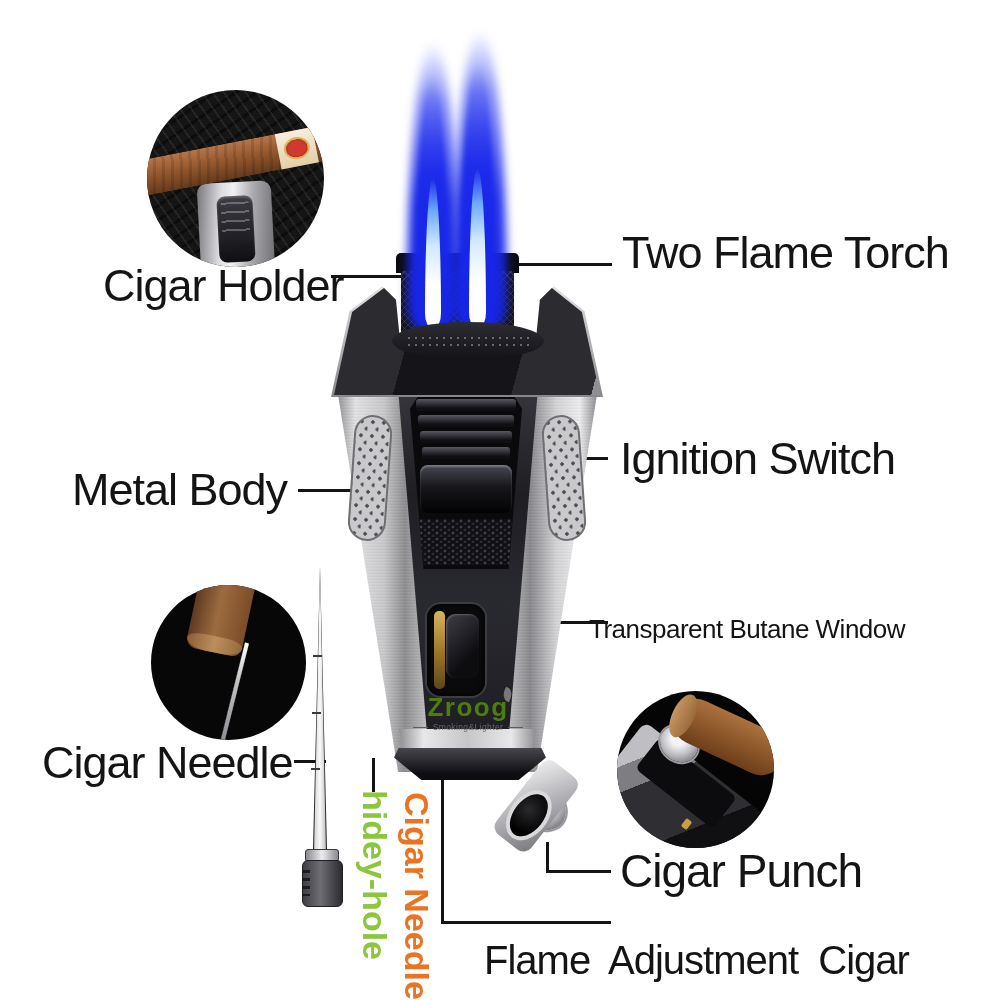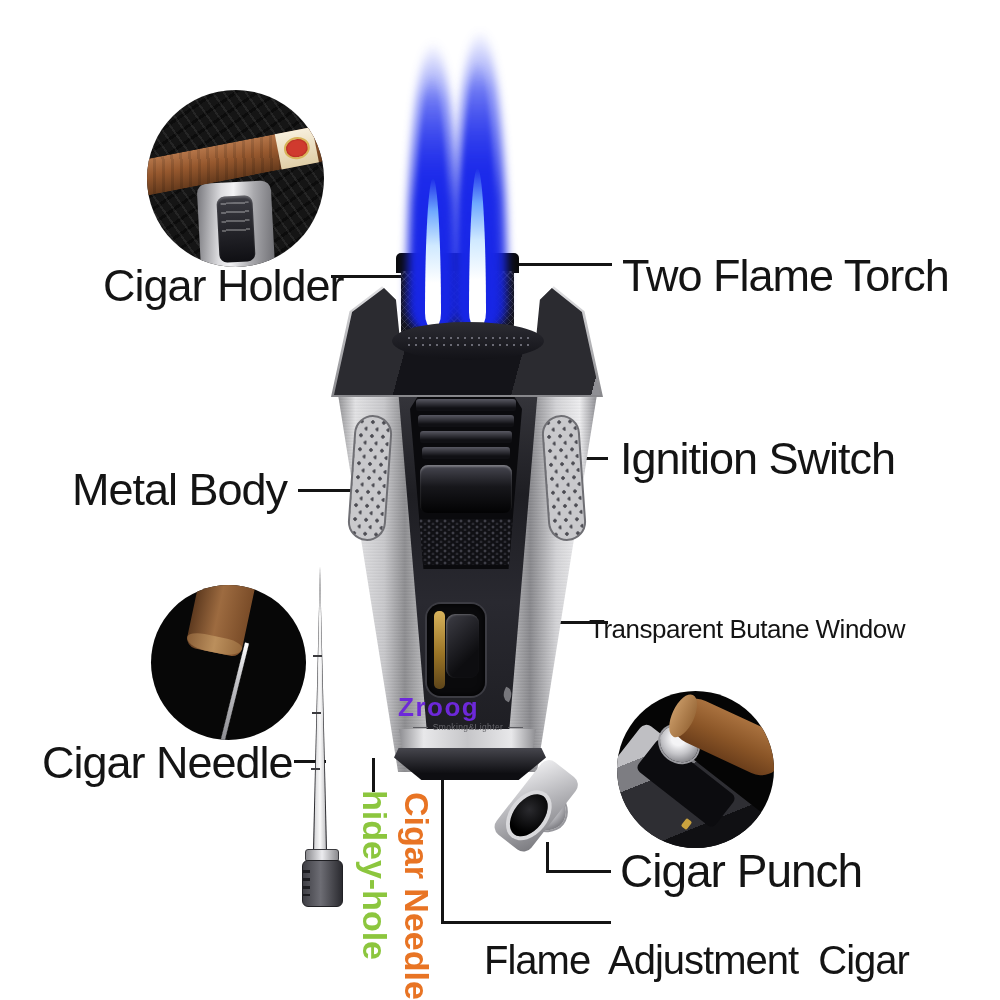--- a/index.html
+++ b/index.html
@@ -4,21 +4,21 @@
 <style>
   html,body{margin:0;padding:0;background:#fff;}
   #stage{position:relative;width:1000px;height:1000px;background:#fff;overflow:hidden;
          font-family:"Liberation Sans",sans-serif;}
   #stage *{position:absolute;box-sizing:border-box;}
 
   
   .lbl{color:#141414;white-space:nowrap;letter-spacing:-1px;}
   .lbl-big{font-size:45px;}
   #lbl-cigar-holder{left:84px;top:260px;margin-left:19px;}
-  #lbl-two-flame{left:622px;top:250px;}
+  #lbl-two-flame{left:622px;top:227px;}
   #lbl-ignition{left:620px;top:433px;}
   #lbl-metal-body{left:72px;top:464px;}
   #lbl-butane{left:589px;top:614px;font-size:26px;letter-spacing:-0.5px;}
   #lbl-cigar-needle{left:42px;top:737px;}
   #lbl-cigar-punch{left:620px;top:844px;font-size:46px;}
   #lbl-flame-adj{left:484px;top:938px;font-size:40px;word-spacing:10px;}
   .vtext{font-weight:bold;font-size:34px;letter-spacing:0;white-space:nowrap;
          transform:rotate(90deg);transform-origin:0 0;}
   #vtext-orange{left:436px;top:792px;color:#E87424;}
   #vtext-green{left:394px;top:790px;color:#8CC63E;}
@@ -87,21 +87,21 @@
                      radial-gradient(circle at 10px 12px,#4b4b52 1.5px,transparent 2px);
     background-size:11px 14px;}
   #oval-left{left:351px;transform:rotate(4deg);}
   #oval-right{left:545px;transform:rotate(-4deg);}
   #butane-outer{left:427px;top:604px;width:58px;height:92px;border-radius:14px;z-index:13;
     background:#0a0a0c;box-shadow:0 0 0 2px #3c3c43,inset 0 0 6px #000;}
   #butane-fuel{left:434px;top:611px;width:11px;height:78px;border-radius:5px;z-index:14;
     background:linear-gradient(180deg,#d8b35c 0%,#9a7426 55%,#5e451a 100%);}
   #butane-knob{left:446px;top:614px;width:33px;height:64px;border-radius:9px;z-index:15;
     background:linear-gradient(135deg,#3e3e46 0%,#0d0d10 70%);box-shadow:inset 1px 1px 2px rgba(255,255,255,.22);}
-  #brand{left:398px;top:692px;width:140px;z-index:14;color:#6d28d9;
+  #brand{left:398px;top:692px;width:140px;text-align:center;z-index:14;color:#4d7c0f;
     font-size:26px;font-weight:bold;letter-spacing:1.5px;}
   #brand-leaf{position:absolute;right:26px;top:-4px;width:9px;height:13px;background:#77777c;
     border-radius:0 80% 0 80%;transform:rotate(25deg);}
   #brand-tagline{left:398px;top:722px;width:140px;z-index:14;display:flex;align-items:center;justify-content:center;gap:5px;}
   #brand-tagline .dash{position:static;width:15px;height:1px;background:#5c5c61;}
   #brand-tagline span{position:static;font-size:8.5px;color:#67676c;letter-spacing:.4px;}
   #bottom-band{left:399px;top:729px;width:137px;height:24px;z-index:13;
     background:linear-gradient(90deg,#8e8e92 0%,#e8e8ea 18%,#c6c6c9 50%,#e8e8ea 82%,#8e8e92 100%);
     clip-path:polygon(0% 0%,100% 0%,97% 100%,3% 100%);}
   #bottom-cap{left:394px;top:748px;width:152px;height:32px;z-index:14;

